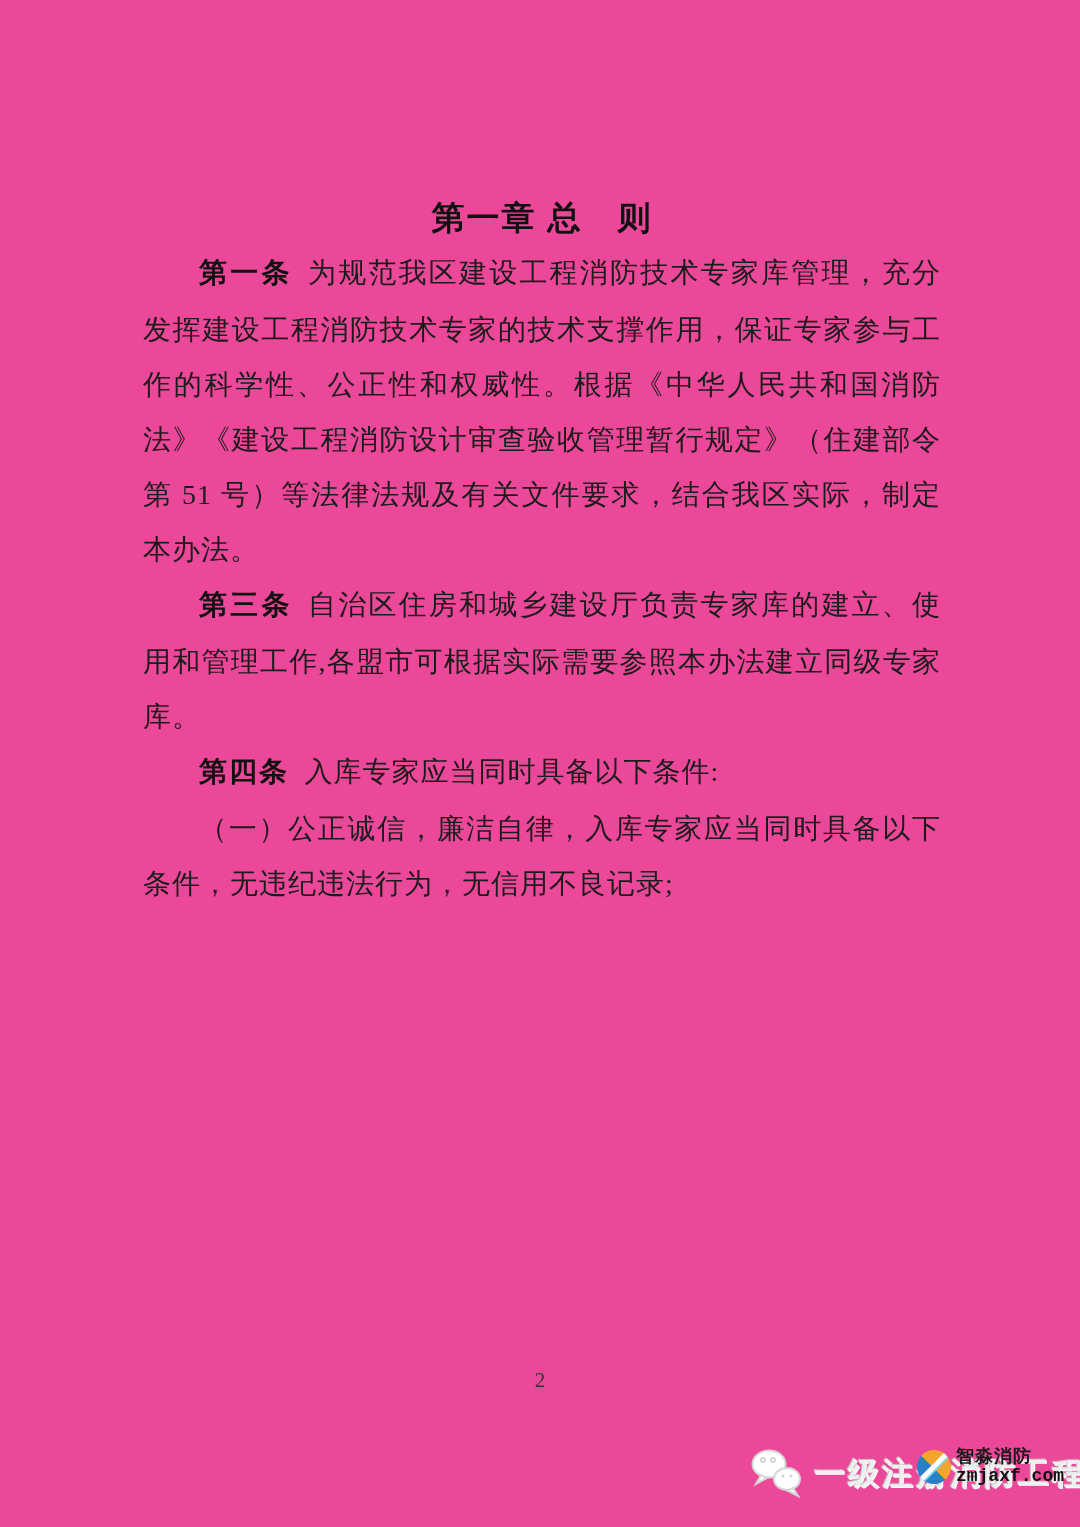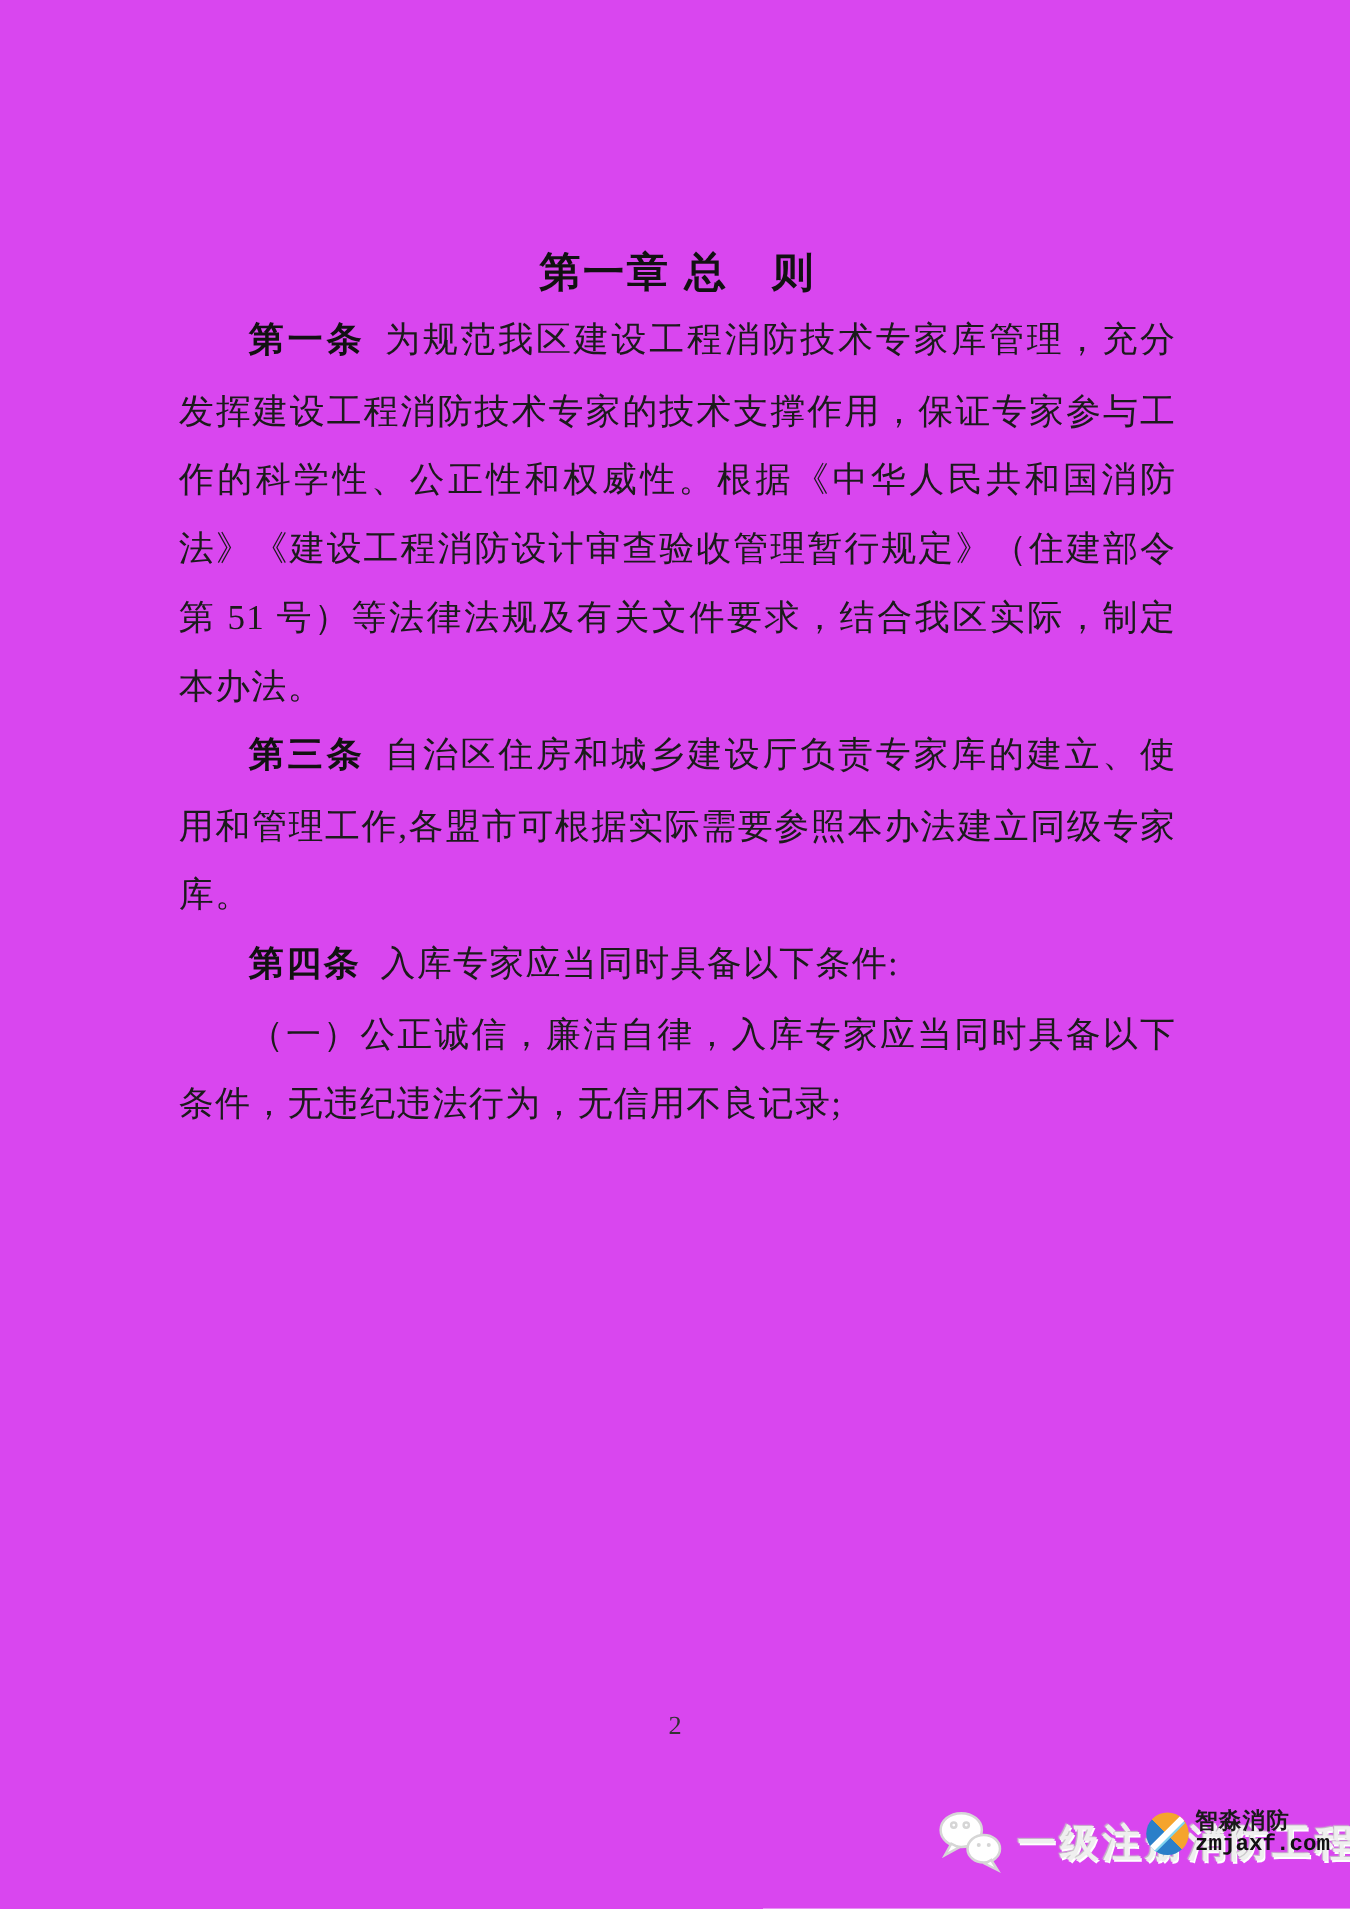--- a/index.html
+++ b/index.html
@@ -1,20 +1,20 @@
 <!DOCTYPE html>
 <html><head>
 <meta charset="utf-8">
 <style>
   html, body { margin: 0; padding: 0; background: #ffffff; }
   .page {
     position: relative;
     width: 1080px;
     height: 1527px;
-    background: #d946ef;
+    background: #ec4899;
     overflow: hidden;
   }
   .content {
     position: absolute;
     left: 143px;
     top: 190px;
     width: 798px;
     color: #1b1b1b;
     font-family: "Liberation Serif", serif;
     font-size: 28px;

